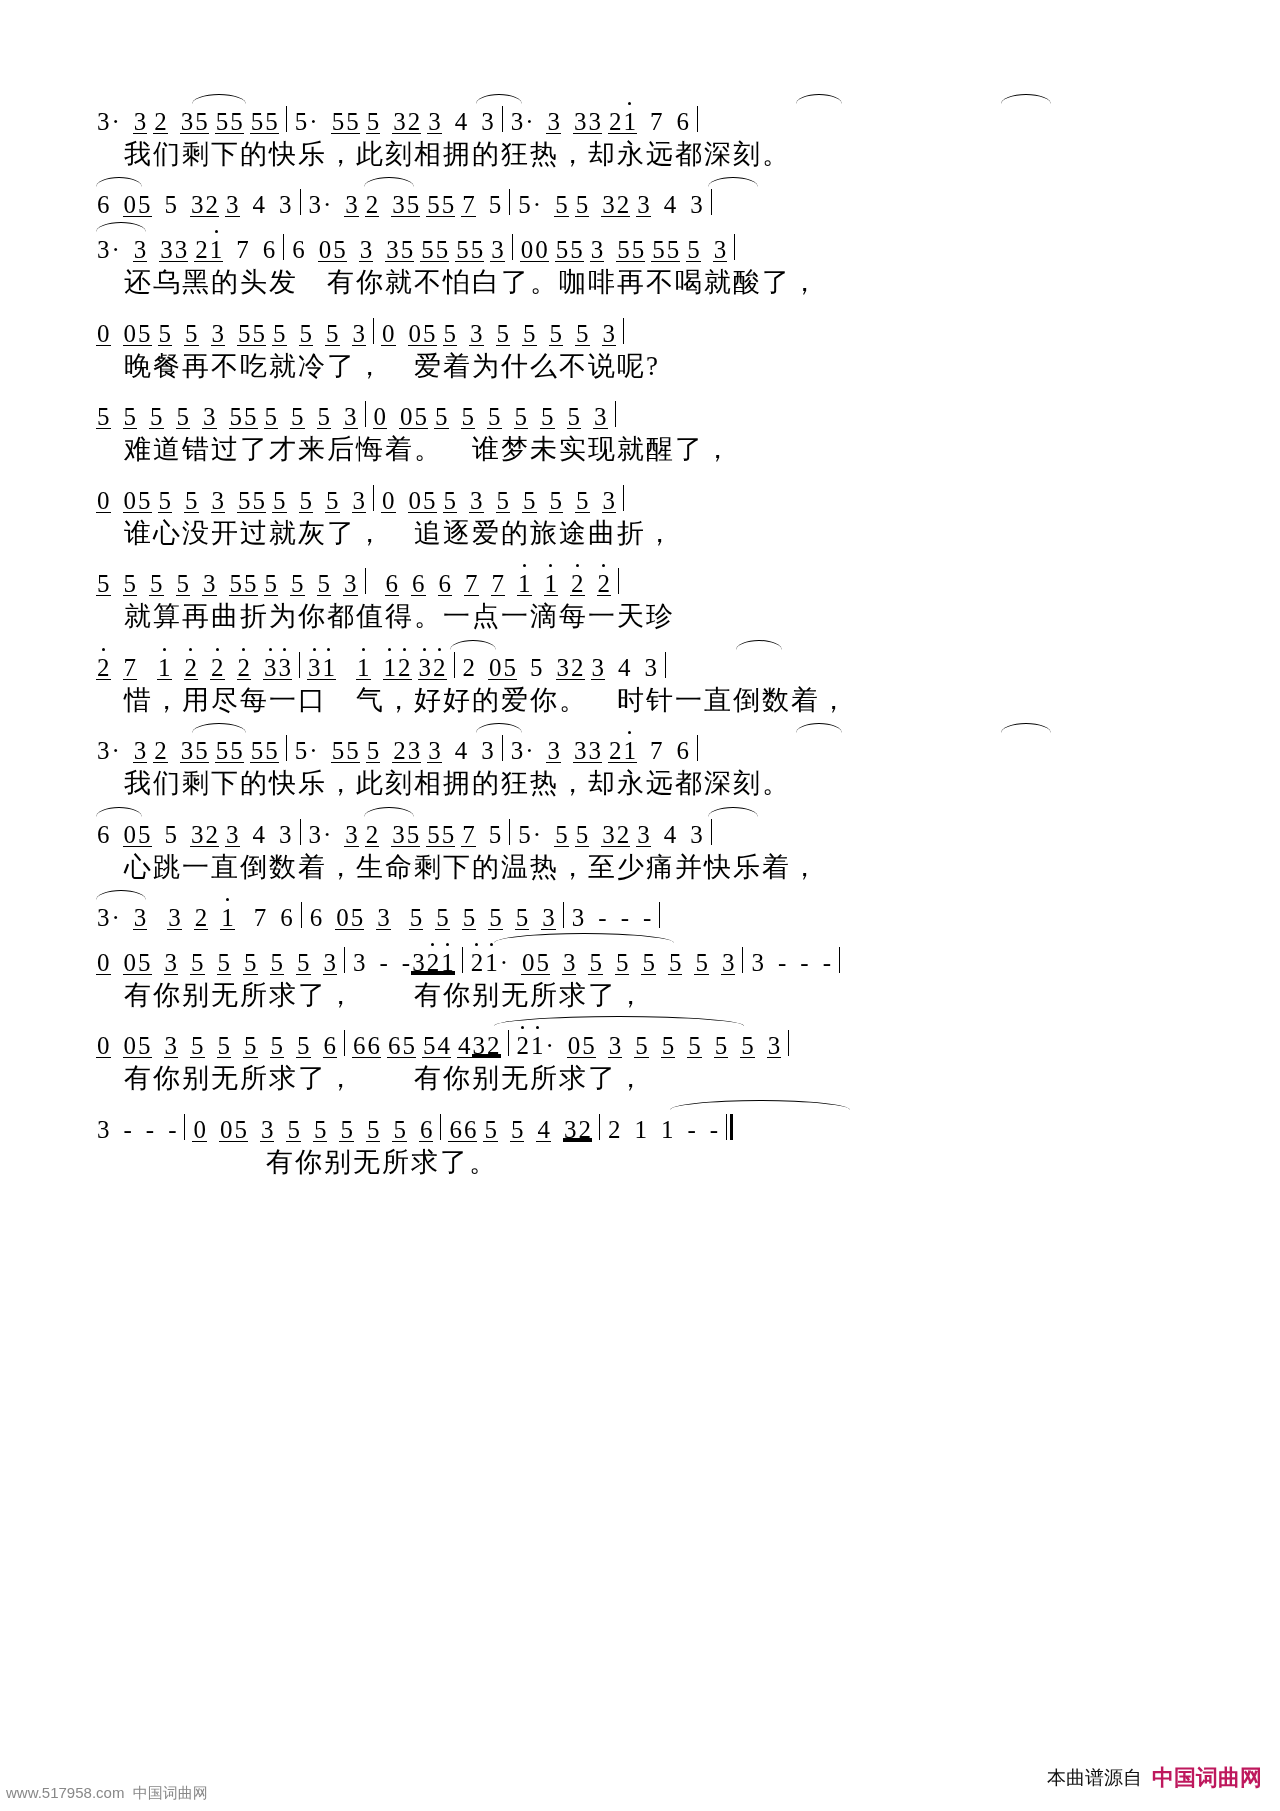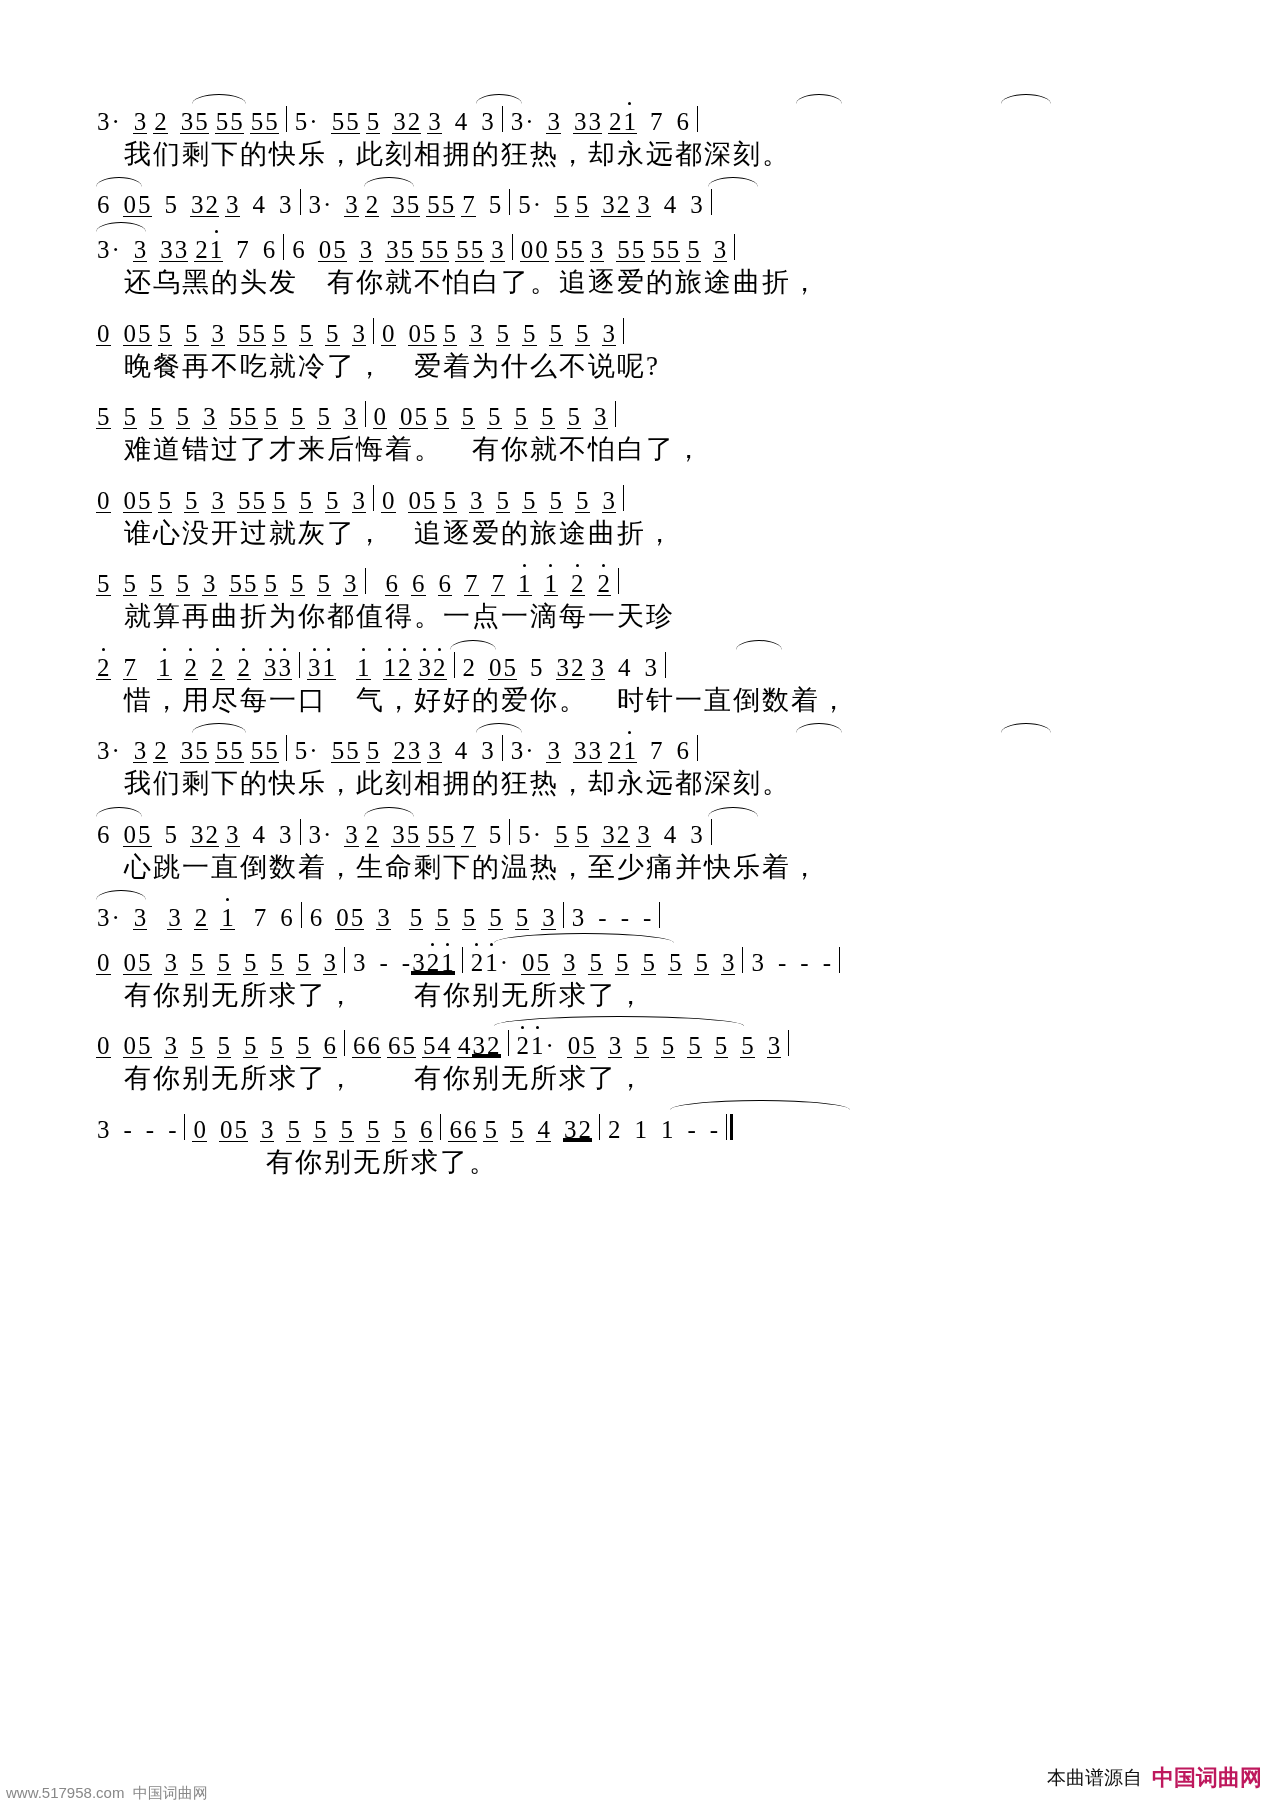--- a/index.html
+++ b/index.html
@@ -201,21 +201,21 @@
         <span class="n b1">5</span><span class="n b1">5</span><span class="sp" style="width:6px"></span>
         <span class="n b1">5</span><span class="n b1">5</span><span class="sp" style="width:6px"></span><span class="n b1">3</span>
         <span class="bar"></span>
         <span class="n b1">0</span><span class="n b1">0</span><span class="sp" style="width:6px"></span>
         <span class="n b1">5</span><span class="n b1">5</span><span class="sp" style="width:6px"></span>
         <span class="n b1">3</span><span class="sp"></span>
         <span class="n b1">5</span><span class="n b1">5</span><span class="sp" style="width:6px"></span>
         <span class="n b1">5</span><span class="n b1">5</span><span class="sp" style="width:6px"></span><span class="n b1">5</span><span class="sp"></span><span class="n b1">3</span>
         <span class="bar"></span>
       </div>
-      <div class="lyrics">还乌黑的头发　有你就不怕白了。追逐爱的旅途曲折，</div>
+      <div class="lyrics">还乌黑的头发　有你就不怕白了。咖啡再不喝就酸了，</div>
     </div>
 
     <div class="system">
       <div class="notes" style="position:relative;">
         <span class="n b1">0</span><span class="sp"></span><span class="n b1">0</span><span class="n b1">5</span><span class="sp" style="width:6px"></span>
         <span class="n b1">5</span><span class="sp"></span><span class="n b1">5</span><span class="sp"></span>
         <span class="n b1">3</span><span class="sp"></span>
         <span class="n b1">5</span><span class="n b1">5</span><span class="sp" style="width:6px"></span>
         <span class="n b1">5</span><span class="sp"></span><span class="n b1">5</span><span class="sp"></span>
         <span class="n b1">5</span><span class="sp"></span><span class="n b1">3</span>
@@ -241,21 +241,21 @@
         <span class="n b1">5</span><span class="sp"></span><span class="n b1">3</span>
         <span class="bar"></span>
         <span class="n b1">0</span><span class="sp"></span><span class="n b1">0</span><span class="n b1">5</span><span class="sp" style="width:6px"></span>
         <span class="n b1">5</span><span class="sp"></span>
         <span class="n b1">5</span><span class="sp"></span>
         <span class="n b1">5</span><span class="sp"></span><span class="n b1">5</span><span class="sp"></span>
         <span class="n b1">5</span><span class="sp"></span><span class="n b1">5</span><span class="sp"></span>
         <span class="n b1">3</span>
         <span class="bar"></span>
       </div>
-      <div class="lyrics">难道错过了才来后悔着。　有你就不怕白了，</div>
+      <div class="lyrics">难道错过了才来后悔着。　谁梦未实现就醒了，</div>
     </div>
 
     <div class="system">
       <div class="notes" style="position:relative;">
         <span class="n b1">0</span><span class="sp"></span><span class="n b1">0</span><span class="n b1">5</span><span class="sp" style="width:6px"></span>
         <span class="n b1">5</span><span class="sp"></span><span class="n b1">5</span><span class="sp"></span>
         <span class="n b1">3</span><span class="sp"></span>
         <span class="n b1">5</span><span class="n b1">5</span><span class="sp" style="width:6px"></span>
         <span class="n b1">5</span><span class="sp"></span><span class="n b1">5</span><span class="sp"></span>
         <span class="n b1">5</span><span class="sp"></span><span class="n b1">3</span>

